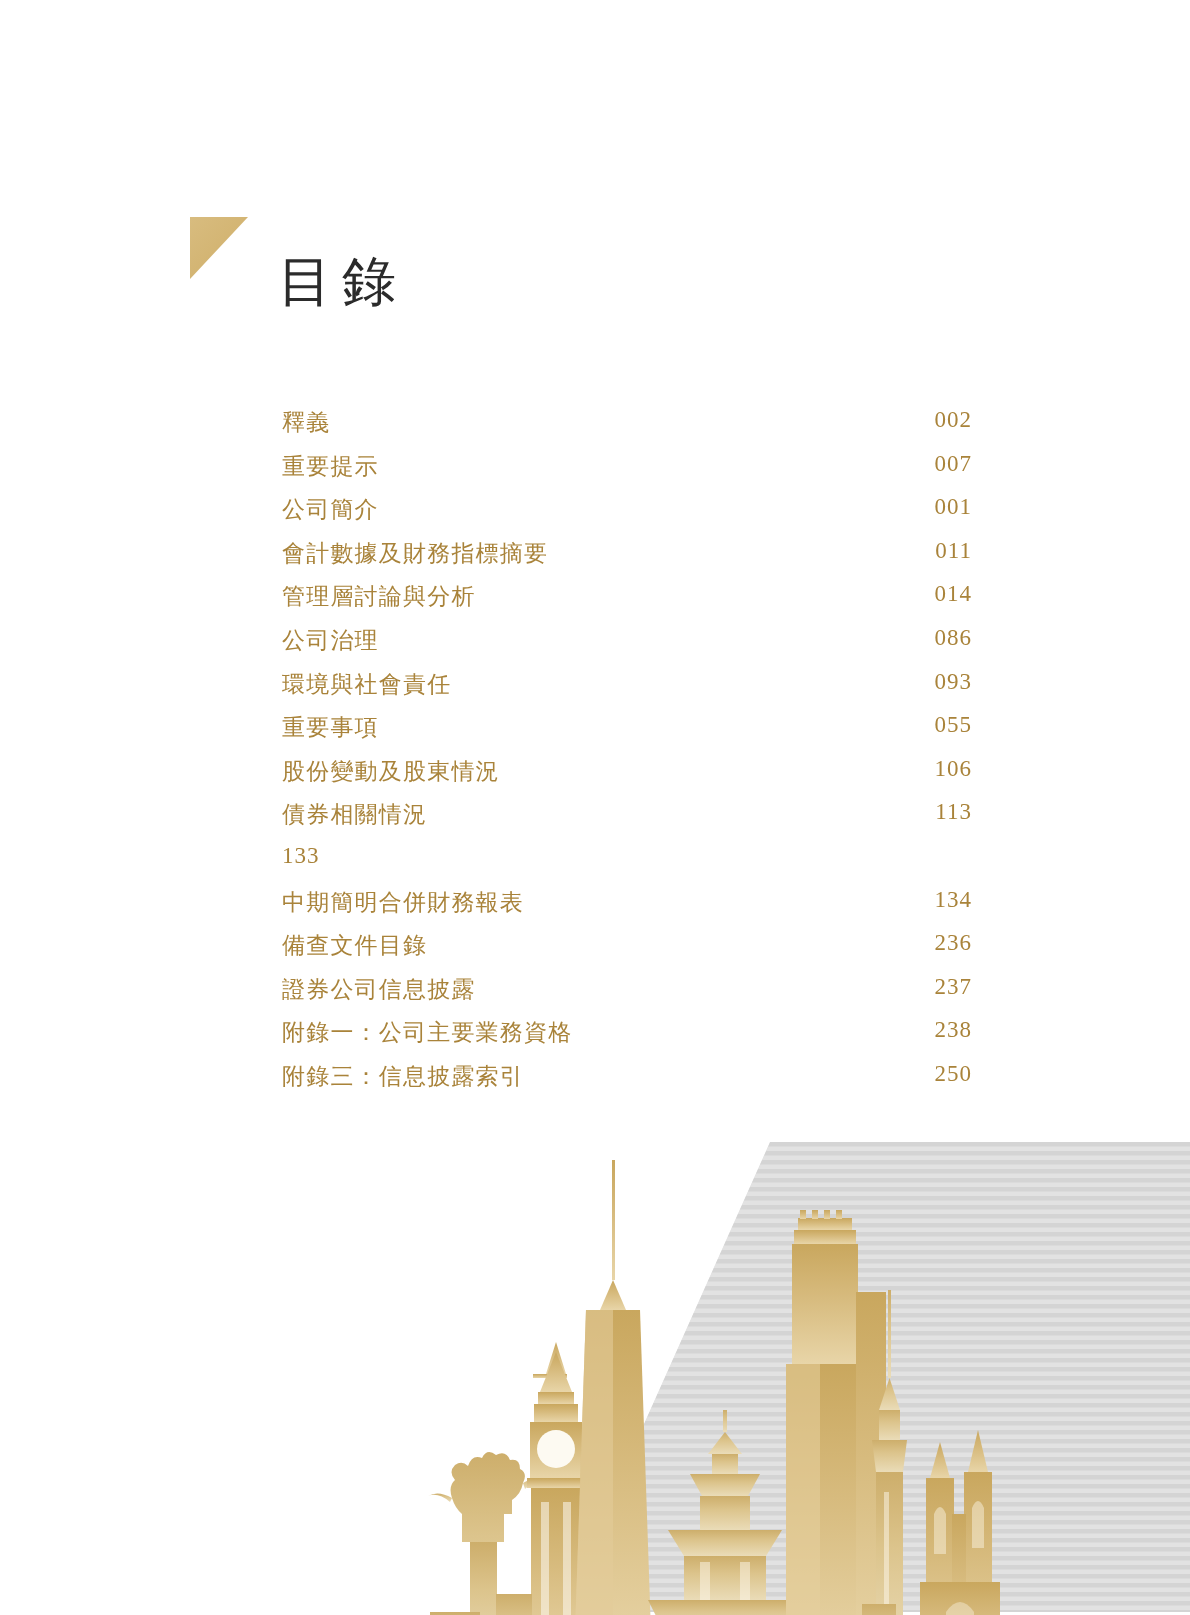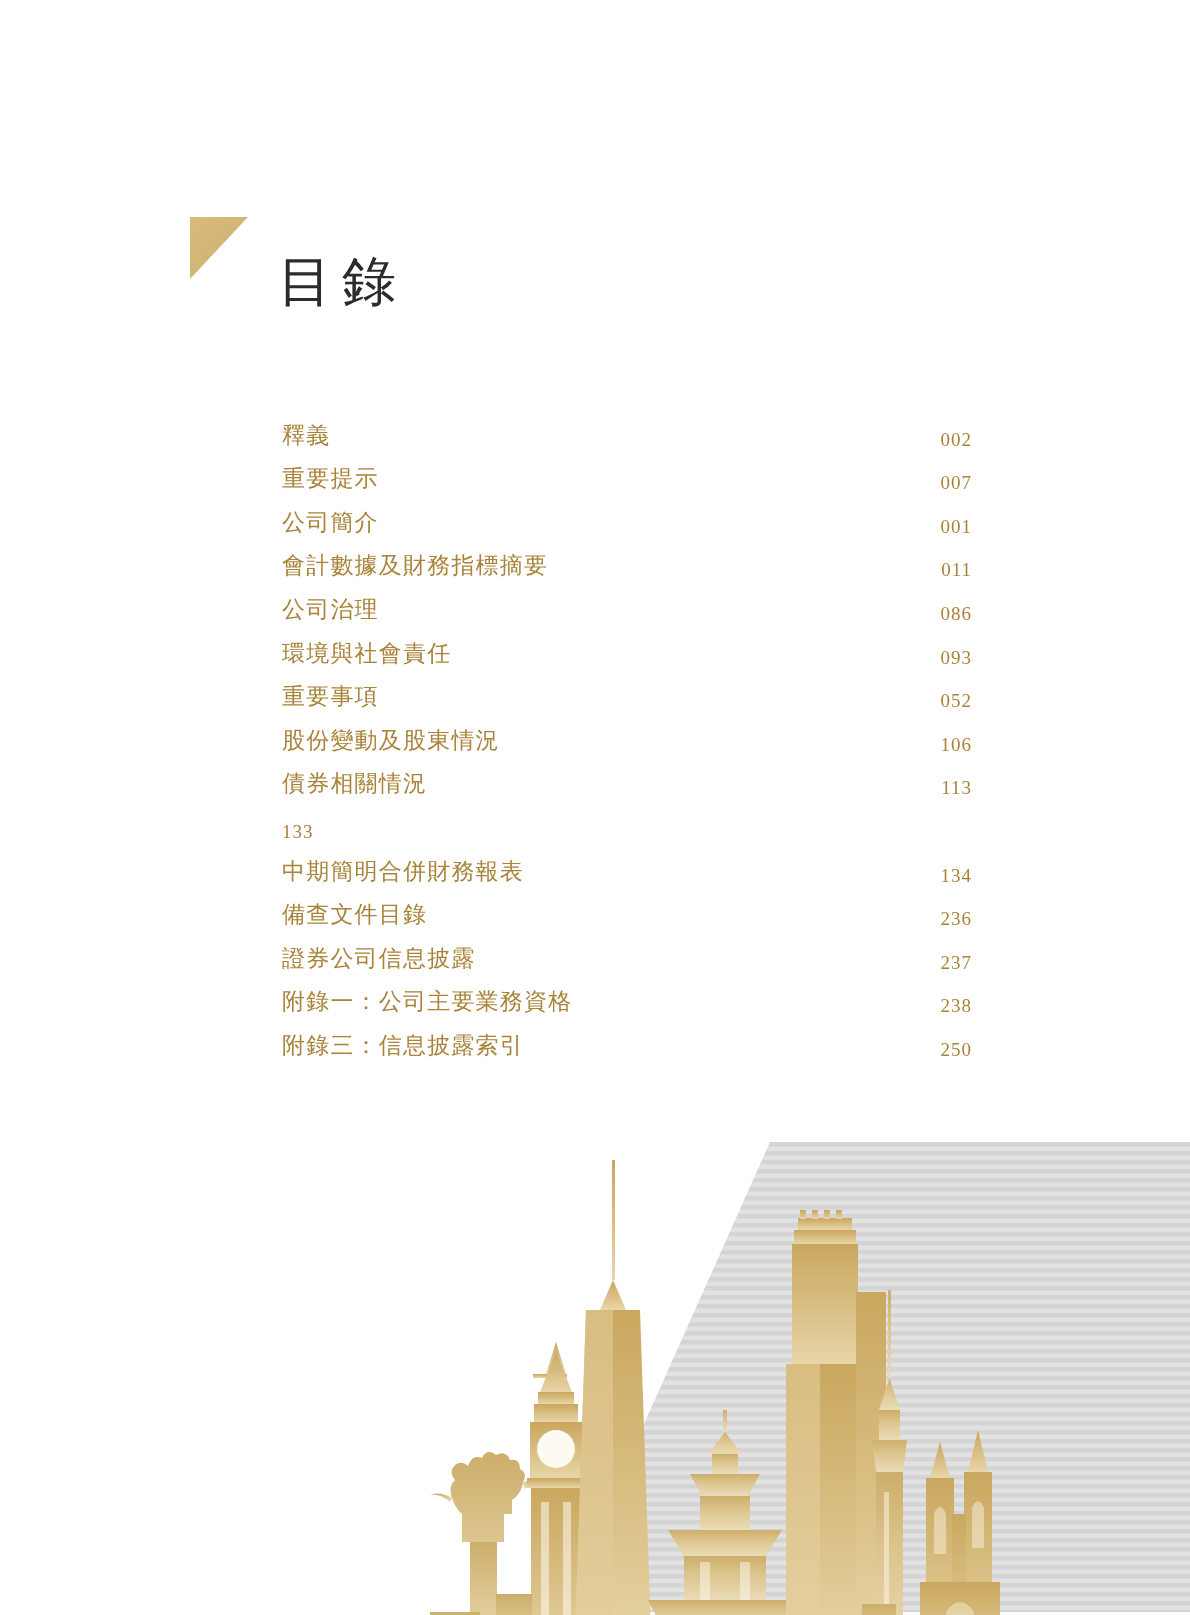--- a/index.html
+++ b/index.html
@@ -53,33 +53,33 @@
 
   
   .toc {
     position: absolute;
     left: 282px;
     top: 360px;
     width: 690px;
   }
   .toc-row {
     display: flex;
-    align-items: flex-end;
+    align-items: flex-start;
     justify-content: space-between;
     height: 43.6px;
     color: #b08a3e;
   }
   .toc-label {
     font-size: 23px;
     letter-spacing: 1.2px;
     color: #a9833a;
     white-space: nowrap;
   }
   .toc-page {
-    font-size: 19px;
+    font-size: 23px;
     color: #a9833a;
     letter-spacing: 1px;
     font-variant-numeric: lining-nums;
     white-space: nowrap;
   }
 
   
   .skyline {
     position: absolute;
     left: 0;
@@ -111,30 +111,34 @@
     </div>
     <div class="toc-row">
       <span class="toc-label">公司簡介</span>
       <span class="toc-page">001</span>
     </div>
     <div class="toc-row">
       <span class="toc-label">會計數據及財務指標摘要</span>
       <span class="toc-page">011</span>
     </div>
     <div class="toc-row">
+      <span class="toc-label">管理層討論與分析</span>
+      <span class="toc-page">014</span>
+    </div>
+    <div class="toc-row">
       <span class="toc-label">公司治理</span>
       <span class="toc-page">086</span>
     </div>
     <div class="toc-row">
       <span class="toc-label">環境與社會責任</span>
       <span class="toc-page">093</span>
     </div>
     <div class="toc-row">
       <span class="toc-label">重要事項</span>
-      <span class="toc-page">052</span>
+      <span class="toc-page">055</span>
     </div>
     <div class="toc-row">
       <span class="toc-label">股份變動及股東情況</span>
       <span class="toc-page">106</span>
     </div>
     <div class="toc-row">
       <span class="toc-label">債券相關情況</span>
       <span class="toc-page">113</span>
     </div>
     <div class="toc-row">

